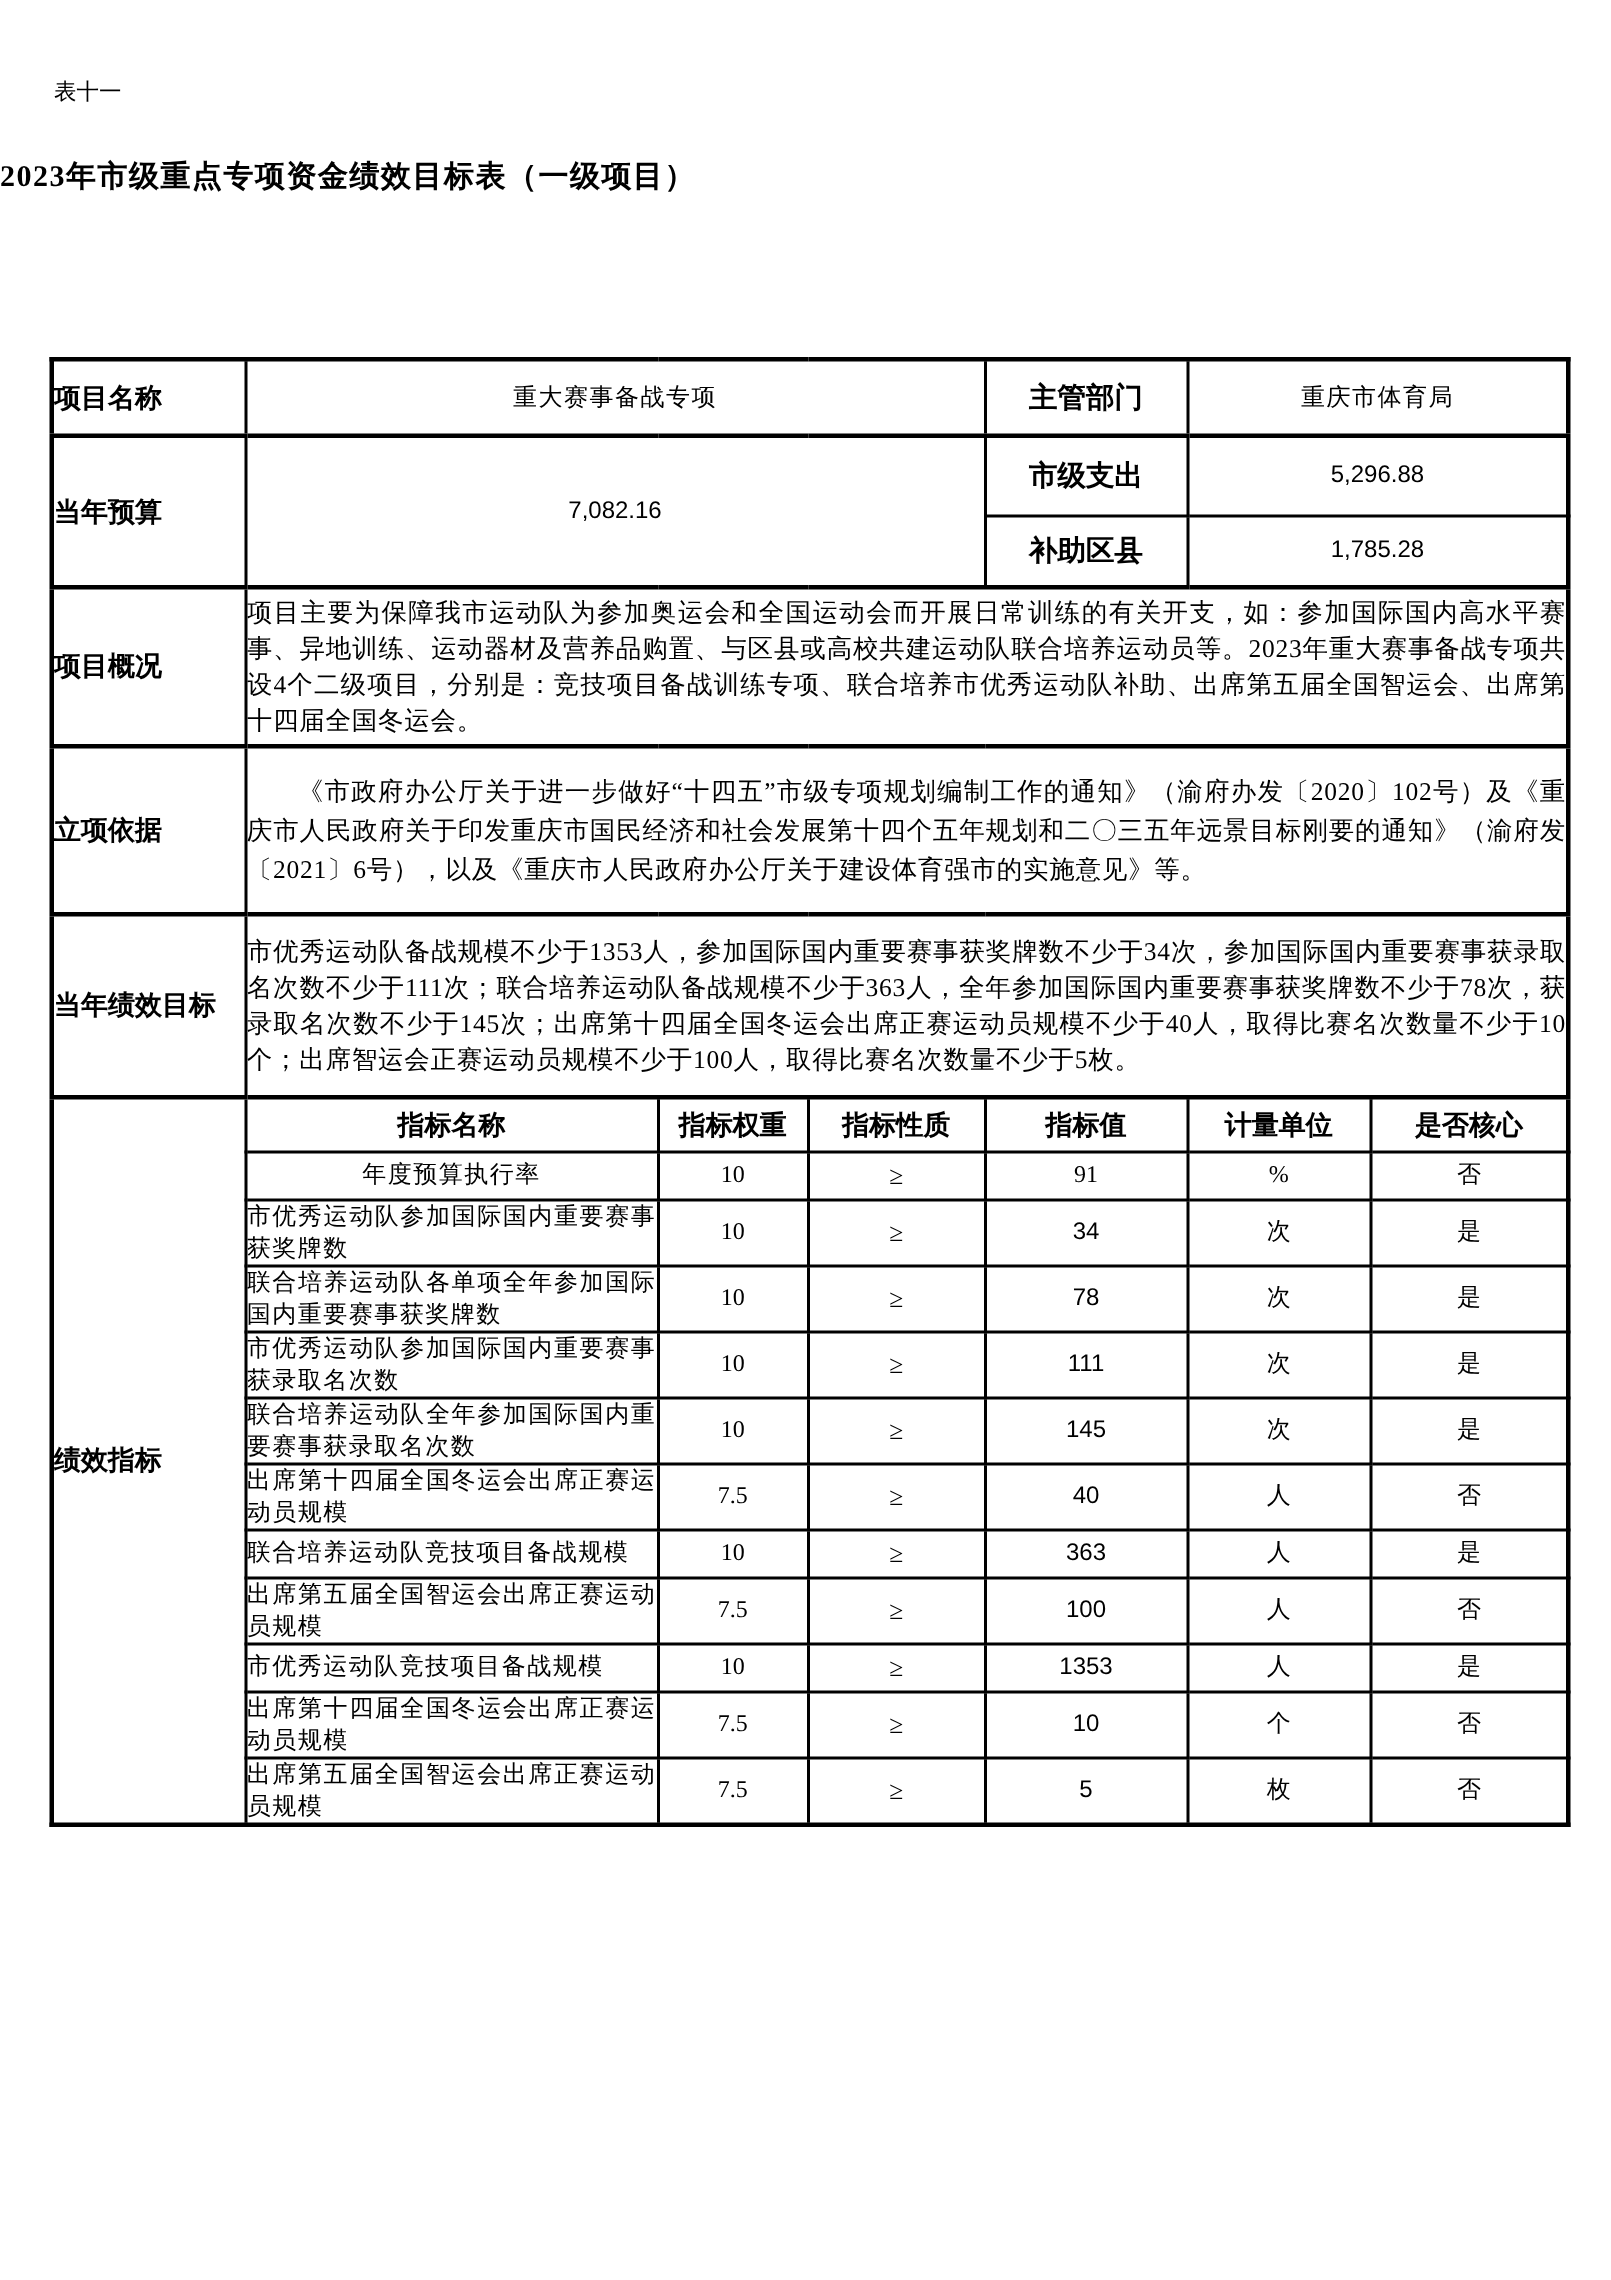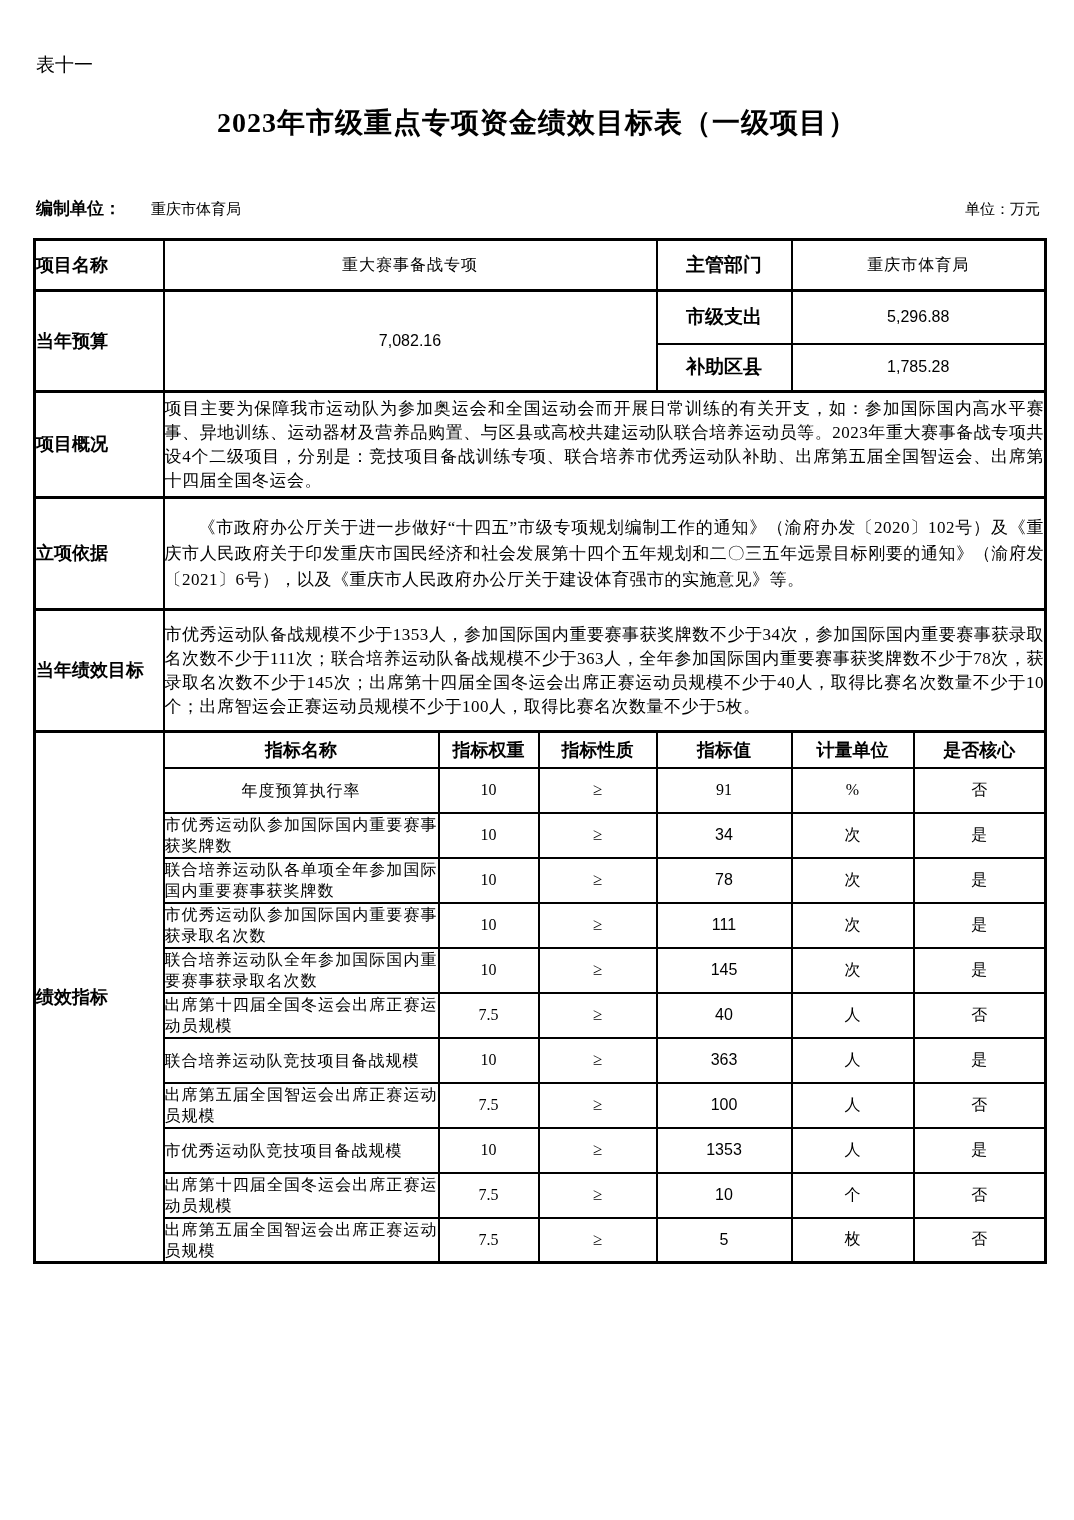--- a/index.html
+++ b/index.html
@@ -9,30 +9,29 @@
     height: 1520px;
     background: #ffffff;
     color: #000000;
     font-family: "Liberation Serif", serif;
     overflow: hidden;
   }
   .sheet-label {
     position: absolute;
     left: 36px;
     top: 52px;
-    font-size: 19px;
+    font-size: 15px;
   }
   .doc-title {
     position: absolute;
     top: 104px;
     left: 0;
     width: 100%;
     margin: 0;
-    text-align: center;
-    font-size: 28px;
+    font-size: 20px;
     font-weight: bold;
     letter-spacing: 1px;
   }
   .meta {
     position: absolute;
     top: 197px;
     left: 36px;
     right: 34px;
     display: flex;
     justify-content: space-between;
@@ -59,21 +58,21 @@
   }
   .thick-b { border-bottom-width: 3px !important; }
 
   .r1 { height: 51px; }
   .r2 { height: 53px; }
   .r3 { height: 48px; }
   .r4 { height: 106px; }
   .r5 { height: 112px; }
   .r6 { height: 122px; }
   .rh { height: 36px; }
-  .ind-row { height: 45px; }
+  .ind-row { height: 32px; }
 
   .lbl {
     font-weight: bold;
     font-size: 18px;
     text-align: left;
     line-height: 27px;
     padding: 2px 18px 2px 4px;
   }
   .clbl {
     font-weight: bold;
@@ -119,26 +118,20 @@
 </style>
 </head>
 <body>
 
 <div class="page">
 
   <div class="sheet-label">表十一</div>
 
   <h1 class="doc-title">2023年市级重点专项资金绩效目标表（一级项目）</h1>
 
-  <div class="meta">
-    <div>
-      <span class="prepared-label">编制单位：</span><span class="prepared-value">重庆市体育局</span>
-    </div>
-    <div class="unit-label">单位：万元</div>
-  </div>
 
   <table class="main">
     <colgroup>
       <col style="width:129px">
         <col style="width:275px">
         <col style="width:100px">
       <col style="width:118px">
         <col style="width:135px">
         <col style="width:122px">
       <col style="width:132px">

